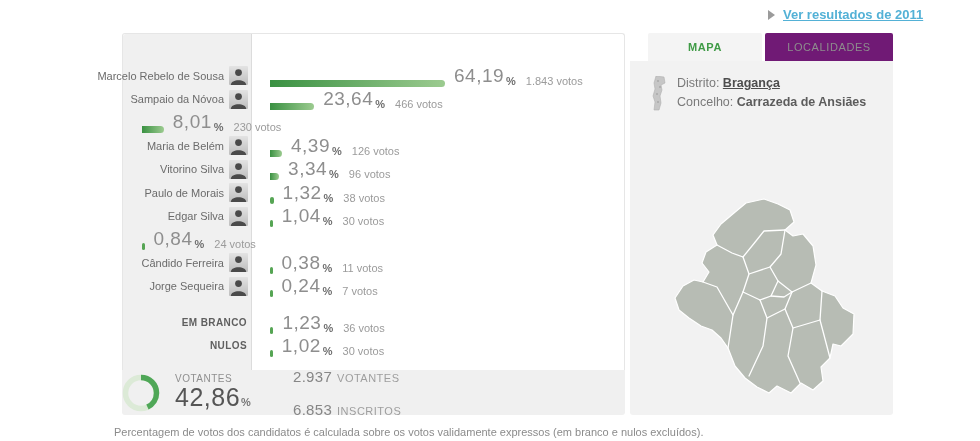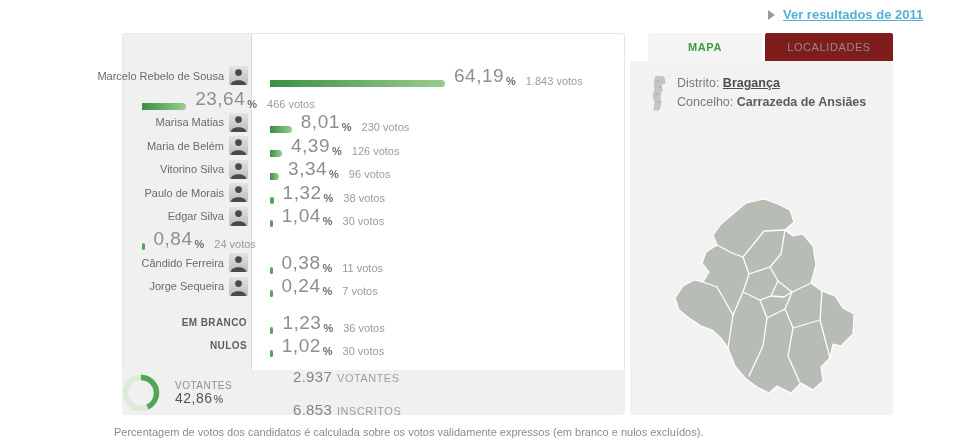--- a/index.html
+++ b/index.html
@@ -37,34 +37,34 @@
   .votes { font-size:11px; color:#9b9b9b; margin-left:10px; margin-top:3px; white-space:nowrap; }
   .special-block { margin-top:13px; }
 
   
   .turnout-strip { width:503px; height:45px; background:#f0f0f0; border-radius:0 0 3px 3px;
     display:flex; align-items:center; }
   .donut-wrap { width:38px; height:38px; flex:0 0 38px; }
   .turnout-main { margin-left:15px; width:118px; }
   .turnout-label { font-size:10px; color:#8f8f8f; letter-spacing:.5px; }
   .turnout-pct-line { display:flex; align-items:baseline; margin-top:-1px; }
-  .turnout-pct { font-size:14px; color:#555; letter-spacing:.5px; }
+  .turnout-pct { font-size:25px; color:#555; letter-spacing:.5px; }
   .turnout-pct-sign { font-size:11px; font-weight:bold; color:#777; margin-left:1px; }
   .turnout-stats { font-size:11px; color:#9a9a9a; }
   .stat-line { margin:16px 0; display:flex; align-items:baseline; }
   .stat-num { font-size:15px; color:#868686; letter-spacing:.3px; margin-right:5px; }
   .stat-label { font-size:11px; color:#9e9e9e; letter-spacing:.5px; }
 
   
   .map-panel { position:absolute; left:630px; top:33px; width:263px; height:382px; }
   .tab-row { display:flex; height:28px; padding-left:18px;text-align:right; }
   .tab { display:flex; align-items:center; justify-content:center; cursor:pointer;
     font-size:11px; letter-spacing:.6px; border-radius:2px 2px 0 0; }
   .tab.active { background:#f4f4f4; color:#3f9b46; font-weight:bold; width:114px; }
-  .tab.inactive { background:#7f1d1d; color:#8d8d8d; flex:1; margin-left:3px; }
+  .tab.inactive { background:#701a75; color:#8d8d8d; flex:1; margin-left:3px; }
   .panel-body { position:relative; background:#f2f2f2; height:354px; border-radius:0 0 3px 3px; }
   .location-block { display:flex; padding:13px 0 0 22px; }
   .pt-icon { flex:0 0 14px; margin-top:2px; }
   .loc-lines { margin-left:11px; }
   .loc-line { font-size:12.5px; color:#7a7a7a; line-height:19px; white-space:nowrap; }
   .loc-link { color:#4d4d4d; font-weight:bold; text-decoration:underline; cursor:pointer; }
   .loc-value { color:#5c5c5c; font-weight:bold; }
   .muni-map { position:absolute; left:42px; top:136px; }
 
   
@@ -94,37 +94,37 @@
       </span>
     </div>
     <div class="bar-cell">
       <span class="bar" style="width: 175px;"></span>
       <span class="pct">64,19</span>
       <span class="pctsign">%</span>
       <span class="votes">1.843 votos</span>
     </div>
   </div>
         <div class="row">
+    <div class="name-cell">
+      <span class="cname">Sampaio da Nóvoa</span>
+      <span class="avatar">
+        <svg width="19" height="19" viewBox="0 0 19 19">
+          <circle cx="9.5" cy="6.6" r="3.4" fill="#4a4a4a"></circle>
+          <path d="M1.8,19 C1.8,12.6 17.2,12.6 17.2,19 Z" fill="#4a4a4a"></path>
+        </svg>
+      </span>
+    </div>
     <div class="bar-cell">
       <span class="bar" style="width: 44.2px;"></span>
       <span class="pct">23,64</span>
       <span class="pctsign">%</span>
       <span class="votes">466 votos</span>
     </div>
   </div>
         <div class="row">
-    <div class="name-cell">
-      <span class="cname">Marisa Matias</span>
-      <span class="avatar">
-        <svg width="19" height="19" viewBox="0 0 19 19">
-          <circle cx="9.5" cy="6.6" r="3.4" fill="#4a4a4a"></circle>
-          <path d="M1.8,19 C1.8,12.6 17.2,12.6 17.2,19 Z" fill="#4a4a4a"></path>
-        </svg>
-      </span>
-    </div>
     <div class="bar-cell">
       <span class="bar" style="width: 21.8px;"></span>
       <span class="pct">8,01</span>
       <span class="pctsign">%</span>
       <span class="votes">230 votos</span>
     </div>
   </div>
         <div class="row">
     <div class="name-cell">
       <span class="cname">Maria de Belém</span>

